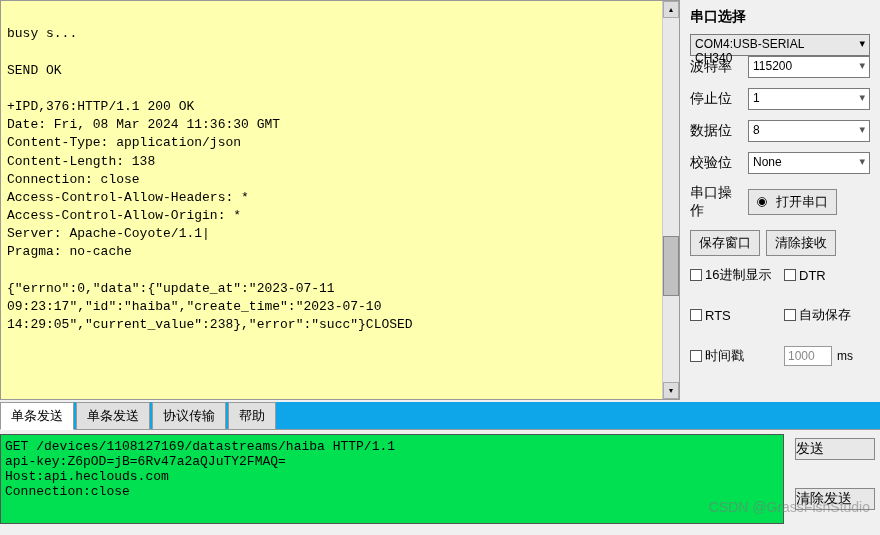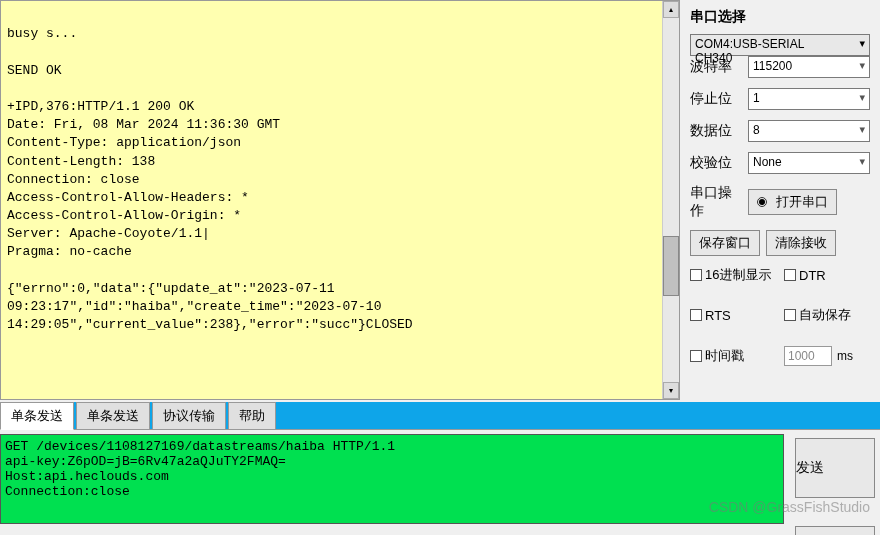--- a/index.html
+++ b/index.html
@@ -29,21 +29,21 @@
     .check-grid { display: grid; grid-template-columns: 1fr 1fr; gap: 16px 8px; }
     .time-input { width: 48px; height: 20px; border: 1px solid #999; background: #fff; padding: 1px 3px; font-size: 12px; color: #888; }
     .ms-label { font-size: 12px; margin-left: 2px; }
     .bottom-area { margin-top: 2px; }
     .tabs { display: flex; border-bottom: 1px solid #999; background: #0ea5e9; text-align: right; }
     .tab { padding: 4px 10px; border: 1px solid #999; border-bottom: none; background: #e0e0e0; margin-right: 2px; font-size: 13px; cursor: pointer; }
     .tab.active { background: #fff; border-bottom: 1px solid #fff; margin-bottom: -1px; }
     .bottom-content { display: flex; gap: 6px; padding: 4px 0 0 0; }
     .input-area { flex: 1; background: #00e050; border: 1px solid #555; font-family: "Courier New", monospace; font-size: 13px; padding: 4px; height: 90px; white-space: pre; color: #000; }
     .send-panel { width: 90px; display: flex; flex-direction: column; gap: 28px; align-items: center; padding-top: 4px; }
-    .send-btn { width: 80px; padding: 20px 0; border: 1px solid #888; background: #e8e8e8; font-size: 14px; cursor: pointer; }
+    .send-btn { width: 80px; padding: 1px 0; border: 1px solid #888; background: #e8e8e8; font-size: 14px; cursor: pointer; }
     .watermark { position: absolute; bottom: 20px; right: 10px; color: rgba(120,120,120,0.55); font-size: 14px; font-family: sans-serif; pointer-events: none; }
   </style>
 </head>
 <body>
 
 <div class="container">
   <div class="left-panel">
     <div class="output-wrap">
       <div class="output-area">
 busy s...

